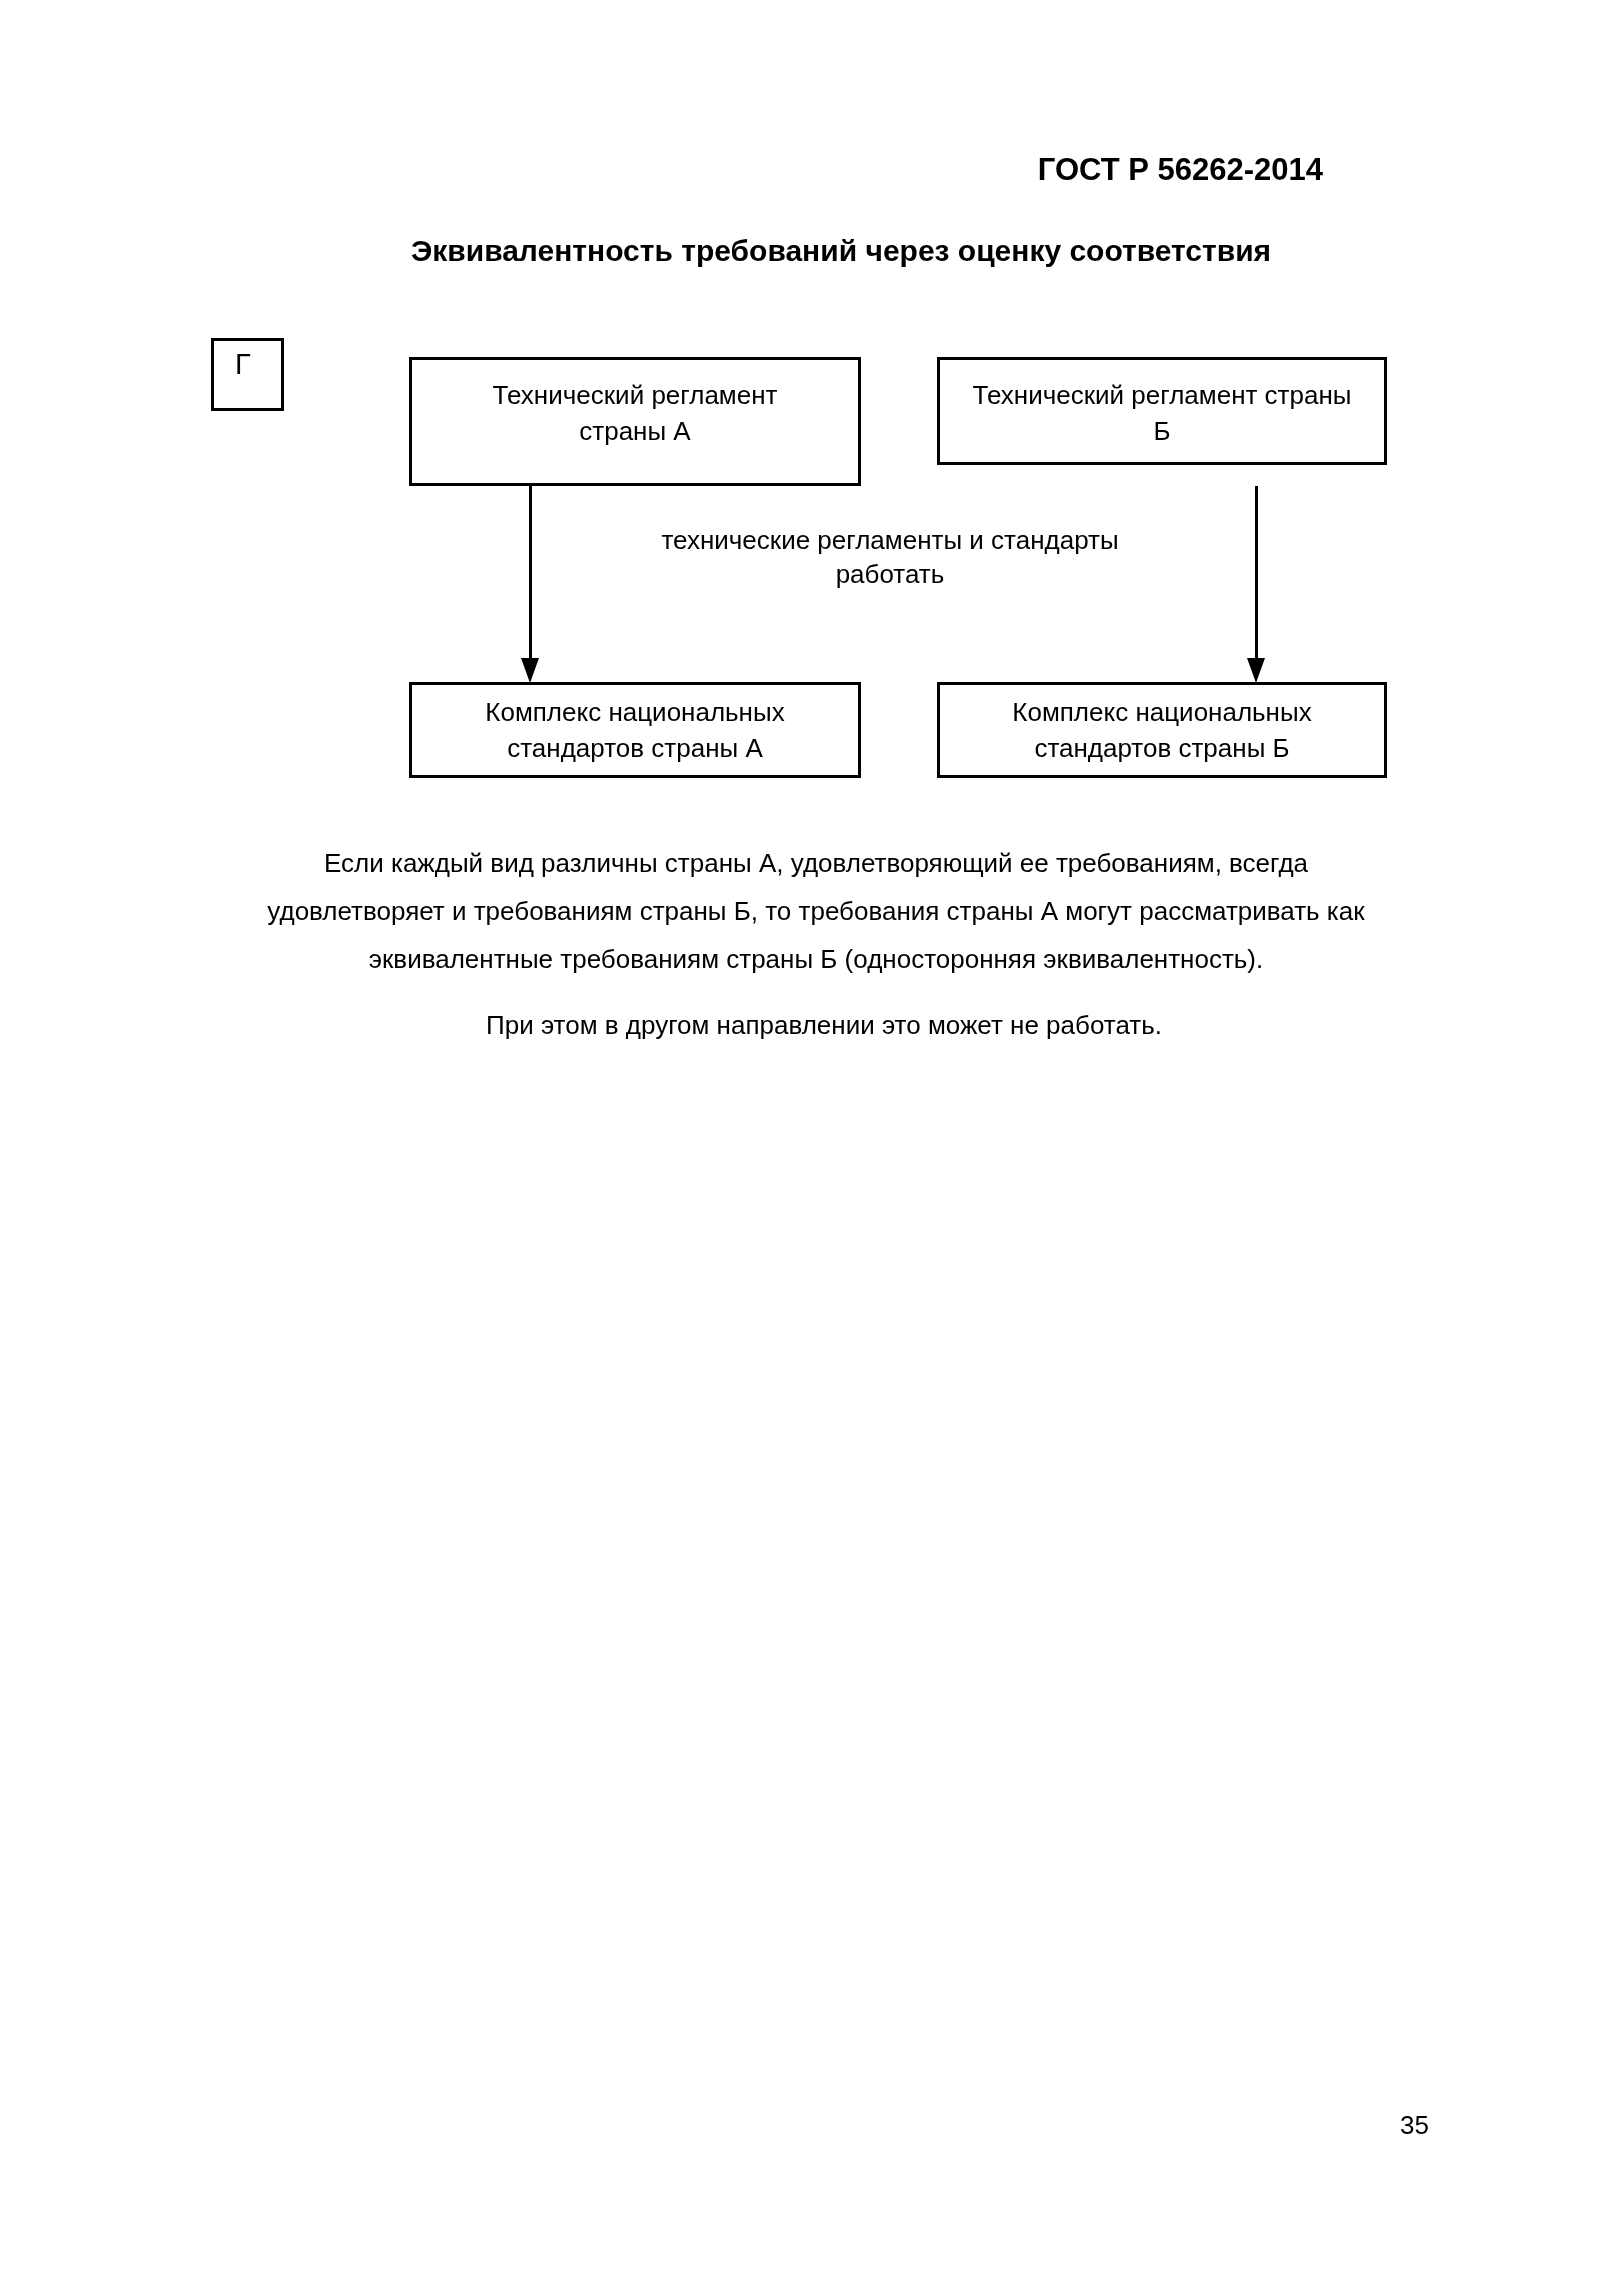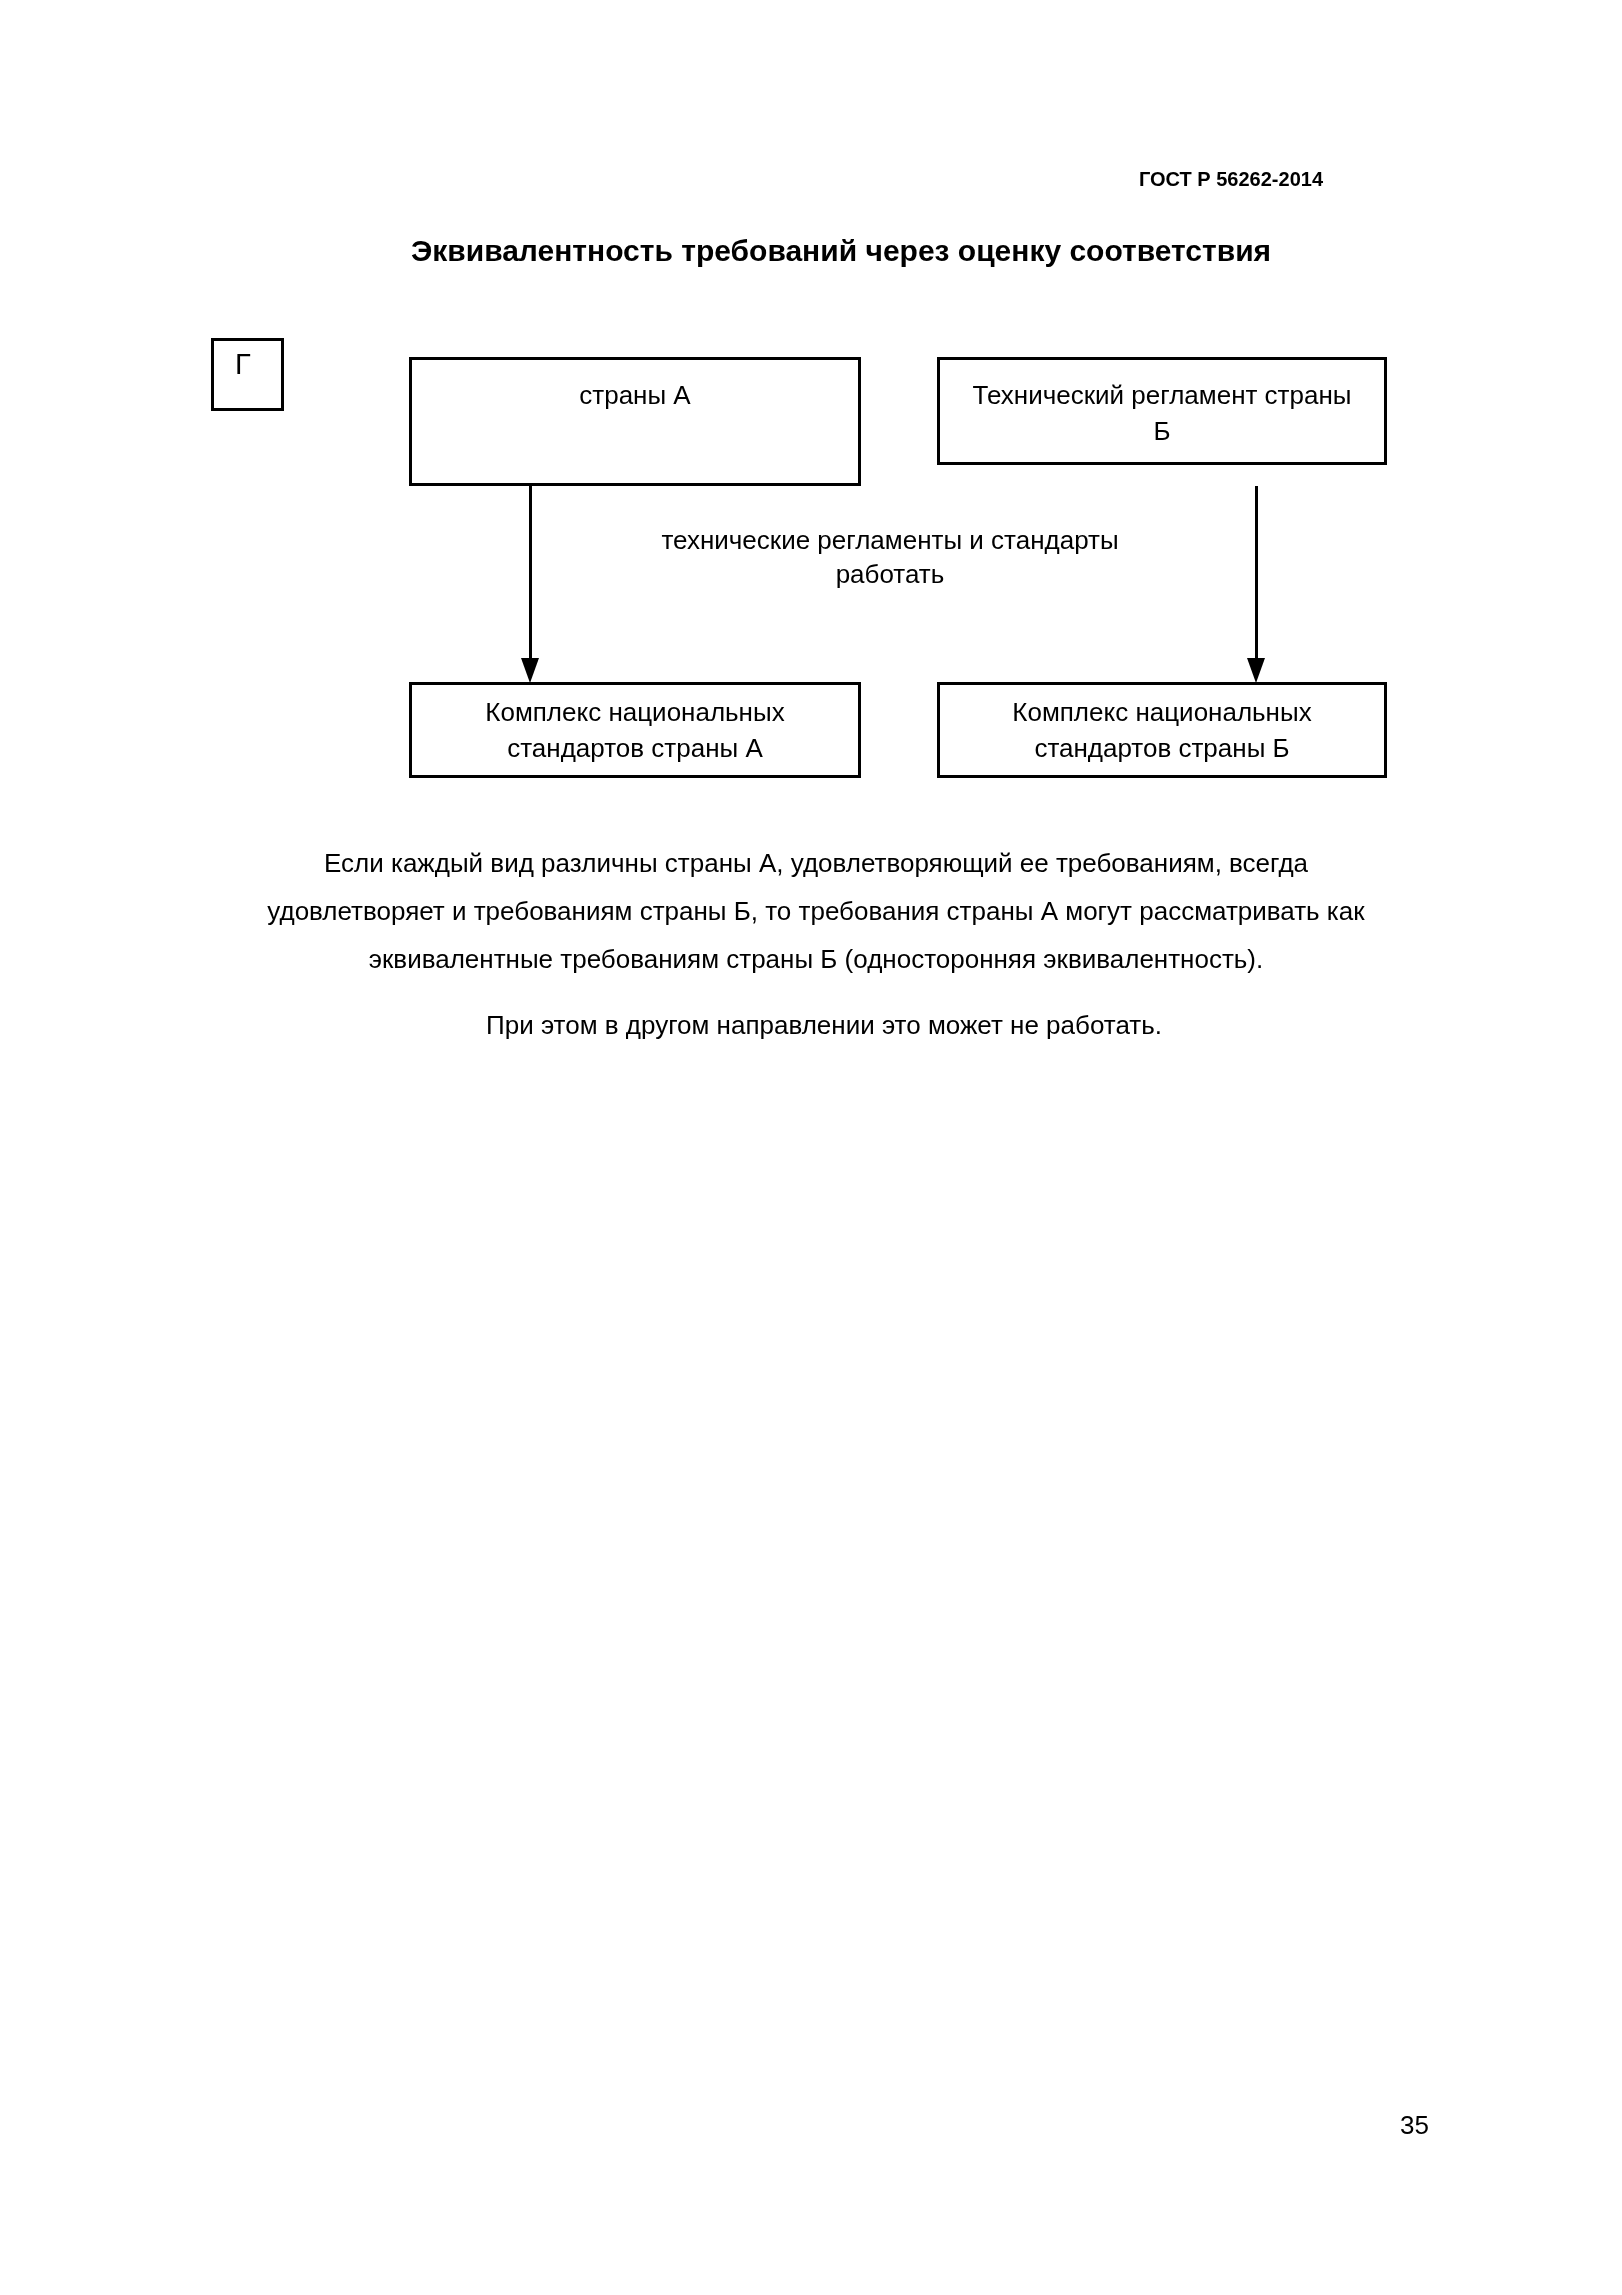--- a/index.html
+++ b/index.html
@@ -9,23 +9,23 @@
     height: 2295px;
     background: #ffffff;
     color: #000000;
     font-family: "Liberation Sans", sans-serif;
     overflow: hidden;
   }
 
   
   .std-code {
     position: absolute;
-    top: 164px;
+    top: 154px;
     right: 300px;
-    font-size: 20px;
+    font-size: 31px;
     font-weight: bold;
     line-height: 31px;
     white-space: nowrap;
   }
 
   
   .fig-title {
     position: absolute;
     top: 234px;
     left: 841px;
@@ -139,20 +139,21 @@
 
   <div class="std-code">ГОСТ Р 56262-2014</div>
 
   <div class="fig-title">Эквивалентность требований через оценку соответствия</div>
 
   <div class="appendix-box">
     <span class="letter">Г</span>
   </div>
 
   <div class="dbox box-tr-a">
+    <div class="bline">Технический регламент</div>
     <div class="bline">страны А</div>
   </div>
 
   <div class="dbox box-tr-b">
     <div class="bline">Технический регламент страны</div>
     <div class="bline">Б</div>
   </div>
 
   <div class="arrow-line left"></div>
   <div class="arrow-head left"></div>

